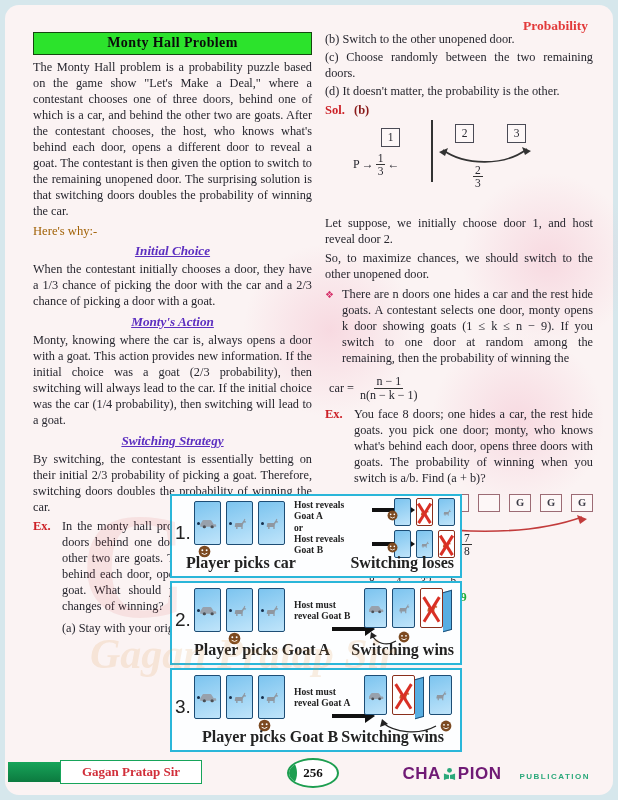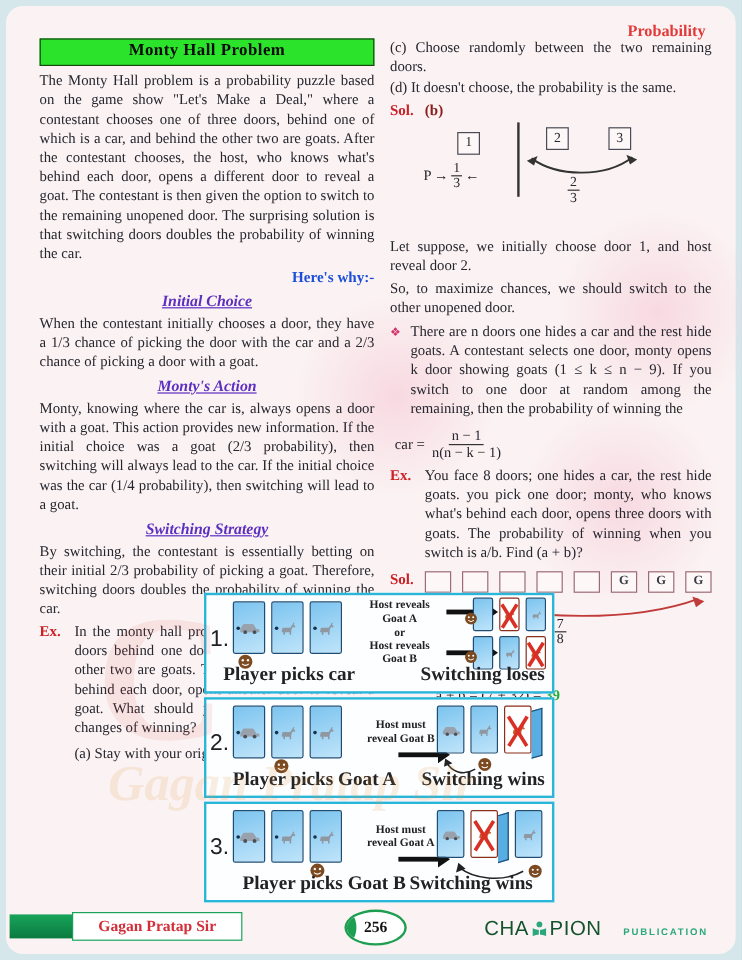--- a/index.html
+++ b/index.html
@@ -14,21 +14,21 @@
   .hdr-right{position:absolute;top:18px;right:30px;font-weight:bold;font-size:13.5px;color:#e23a3a;z-index:10;}
 
   .main{position:absolute;top:32px;left:33px;width:560px;display:flex;gap:13px;z-index:8;}
   .col-left{width:298px;}
   .col-right{flex:1;}
 
   .title-bar{background:#2ce32c;border:1.5px solid #15470f;text-align:center;font-weight:bold;
              font-size:14px;color:#0b0b0b;padding:2px 0 3px;margin-bottom:5px;letter-spacing:.4px;}
   .body{font-size:12.3px;line-height:1.3;margin:0 0 3px;}
   .jtxt{text-align:justify;}
-  .red-head{color:#1d4ed8;font-weight:bold;font-size:12.6px;margin:4px 0 2px;text-align:right;}
+  .red-head{color:#a16207;font-weight:normal;font-size:12.6px;margin:4px 0 2px;}
   .purple-head{color:#5c2fc0;font-weight:bold;font-style:italic;text-decoration:underline;
                text-align:center;font-size:13.2px;margin:4px 0 3px;}
   .ex-row{display:flex;gap:5px;margin-top:3px;}
   .ex-label{color:#cc2127;font-weight:bold;font-size:12.5px;flex:0 0 24px;}
   .opt-a{margin-left:29px;margin-top:3px;}
   .opt{margin-bottom:2px;}
   .sol-ans{color:#8a1b1b;font-weight:bold;font-size:12.5px;}
   .sol-row{display:flex;gap:5px;margin:3px 0 0;}
 
   
@@ -66,21 +66,21 @@
   .door .knob{position:absolute;left:2px;top:47%;width:3px;height:3px;border-radius:50%;background:#16304d;}
   .door.mini{width:15px;height:26px;border-width:1.4px;}
   .door.openx{background:#fff;border-color:#8a2f1c;}
   .door.openx::before,.door.openx::after{content:'';position:absolute;left:-4px;right:-4px;top:50%;
         height:2.6px;background:#d93025;}
   .door.openx::before{transform:rotate(58deg);} .door.openx::after{transform:rotate(-58deg);}
   .doorwrap{display:flex;}
   .leaf{width:8px;height:42px;background:#58aee2;border:1.5px solid #1d4d75;border-left:none;
         transform:skewY(-16deg) translateY(3px);}
   .goat-c{color:#8f97a0;} .car-c{color:#98a1ac;} .redgoat-c{color:#c75b28;}
-  .host-text{position:absolute;text-align:center;font-weight:bold;font-size:9.6px;line-height:1.18;
+  .host-text{position:absolute;text-align:left;font-weight:bold;font-size:9.6px;line-height:1.18;
              font-family:"Liberation Serif",serif;color:#222;}
   .barrow{position:absolute;width:34px;height:4px;background:#111;}
   .barrow::after{content:'';position:absolute;right:-9px;top:-5px;border-left:10px solid #111;
                  border-top:7px solid transparent;border-bottom:7px solid transparent;}
   .cap{position:absolute;bottom:4px;font-weight:bold;font-size:16px;color:#222;}
   .face{position:absolute;}
   .curve{position:absolute;}
 
   
   .footer-ribbon{position:absolute;left:8px;bottom:16px;width:195px;height:24px;z-index:10;}
@@ -88,21 +88,21 @@
   .ribbon-label{position:absolute;left:52px;top:0;width:140px;height:22px;background:#fff;border:1.5px solid #17a45a;
                 display:flex;align-items:center;justify-content:center;font-weight:bold;font-size:13px;color:#d12f3a;}
   .page-oval{position:absolute;left:287px;bottom:12px;width:48px;height:26px;background:#fff;border:2px solid #1d9e50;
              border-radius:50%;display:flex;align-items:center;justify-content:center;font-weight:bold;font-size:13px;
              color:#111;z-index:10;overflow:hidden;}
   .page-oval::before{content:'';position:absolute;left:-14px;top:-2px;width:22px;height:30px;background:#1d9e50;
              border-radius:50%;}
   .page-num{position:relative;z-index:2;}
   .champion{position:absolute;right:28px;bottom:16px;display:flex;align-items:baseline;gap:2px;z-index:10;
             font-family:"Liberation Sans",sans-serif;}
-  .champ-red{color:#14532d;font-weight:normal;font-size:17px;letter-spacing:.5px;}
+  .champ-red{color:#701a75;font-weight:bold;font-size:17px;letter-spacing:.5px;}
   .champ-icon{width:13px;height:15px;align-self:center;}
   .champ-pub{color:#2aa87a;font-weight:bold;font-size:8px;letter-spacing:1.5px;margin-left:16px;}
   .redarrow{stroke:#c23b3b;fill:none;stroke-width:1.6;}
   .redhead{fill:#c23b3b;}
 </style>
 </head>
 <body>
 
 <div class="sheet">
   <svg width="0" height="0" style="position:absolute" aria-hidden="true">
@@ -151,22 +151,23 @@
       <p class="body jtxt">By switching, the contestant is essentially betting on their initial 2/3 probability of picking a goat. Therefore, switching doors doubles the probability of winning the car.</p>
 
       <div class="ex-row">
         <span class="ex-label">Ex.</span>
         <span class="body jtxt">In the monty hall problem, you choose one of 3 doors behind one door is a car, and behind the other two are goats. The host, who knows what's behind each door, opens another door to reveal a goat. What should you do to maximize your changes of winning?</span>
       </div>
       <p class="body opt-a">(a) Stay with your original choice.</p>
     </div>
 
     <div class="col-right">
+      <p class="body opt jtxt">(b) Switch to the other unopened door.</p>
       <p class="body opt jtxt">(c) Choose randomly between the two remaining doors.</p>
-      <p class="body opt jtxt">(d) It doesn't choose, the probability is the same.</p>
+      <p class="body opt jtxt">(d) It doesn't matter, the probability is the other.</p>
 
       <div class="sol-row">
         <span class="ex-label">Sol.</span>
         <span class="sol-ans">(b)</span>
       </div>
 
       <div class="solb">
         <span class="sqbox" style="left:30px;top:8px;">1</span>
         <div class="p-row" style="left:2px;top:32px;">
           <span>P</span>

